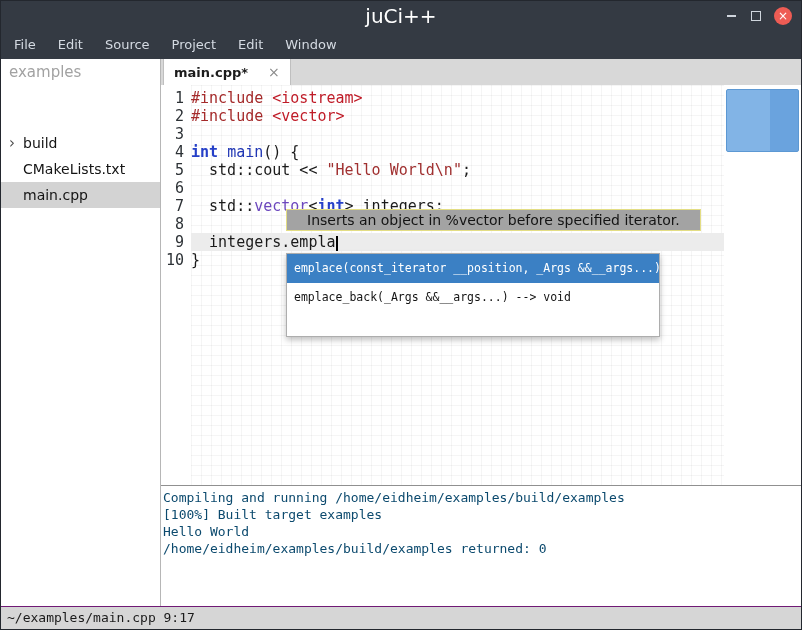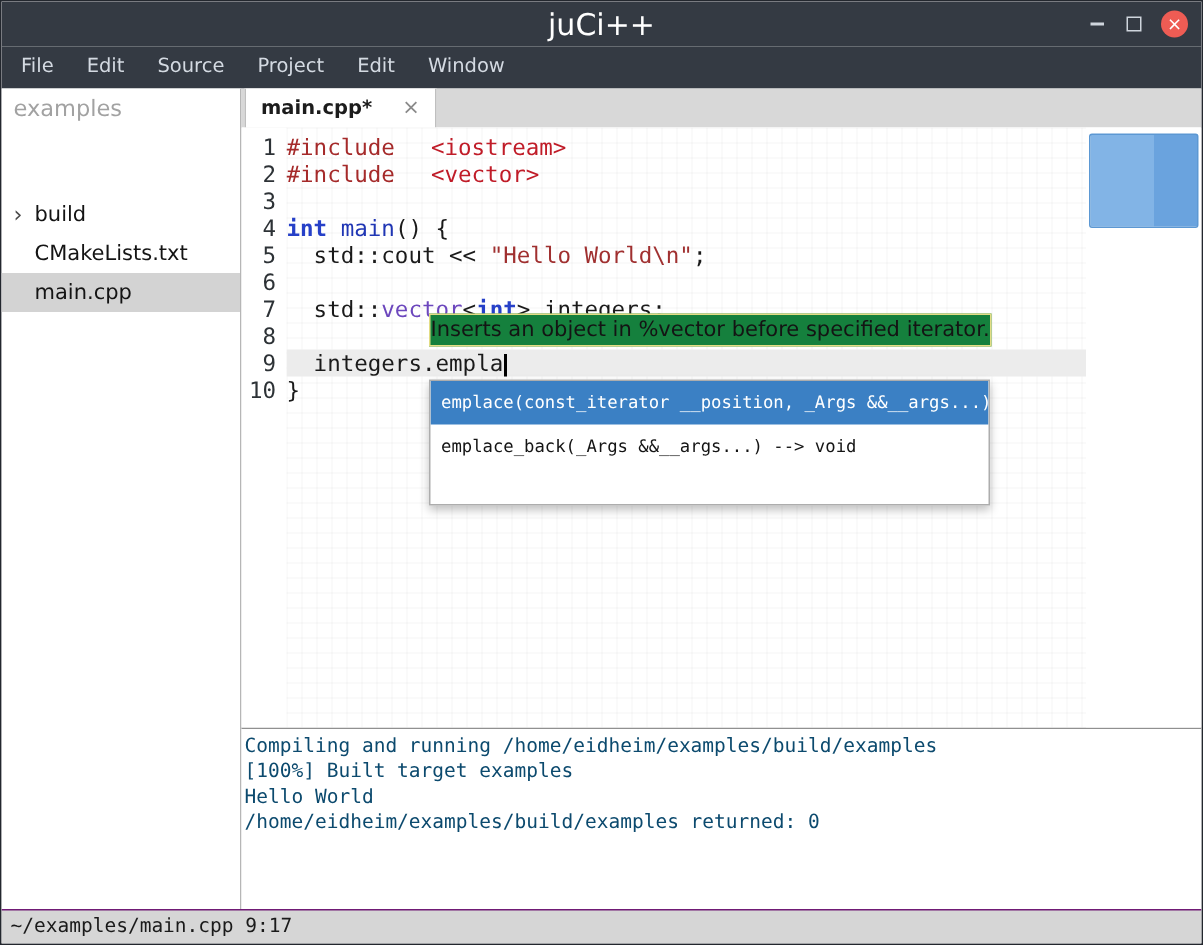--- a/index.html
+++ b/index.html
@@ -42,33 +42,33 @@
   .gutter div{ height:18px; }
   .code{ flex:1; padding-top:4px; white-space:pre; overflow:hidden; color:#1a1a1a;
     font:15px/18px "DejaVu Sans Mono","Liberation Mono",monospace;
     background-image:
       linear-gradient(to right, rgba(0,0,0,0.04) 1px, transparent 1px),
       linear-gradient(to bottom, rgba(0,0,0,0.04) 1px, transparent 1px);
     background-size:10px 10px; }
   .code-line{ height:18px; }
   .code-line.current{ background:#ececec; }
   .s-pp{ color:#a52a2a;text-align:center; }
-  .s-inc{ color:#c01c28;margin-left:15px; }
+  .s-inc{ color:#c01c28; }
   .s-kw{ color:#2640c8; font-weight:bold; }
   .s-type{ color:#6c47bd; }
   .s-str{ color:#a03030; }
   .s-fn{ color:#2036b4; }
   .s-pl{ color:#1a1a1a; }
   .caret{ display:inline-block; width:2px; height:15px; background:#000; vertical-align:text-bottom; }
   .minimap{ width:77px; flex:none; background:#fff; position:relative; }
   .minimap-slider{ position:absolute; left:2px; top:4px; width:73px; height:63px; border-radius:2px;
     border:1px solid #5c98d3; background:linear-gradient(to right,#82b4e6 60%, #6aa3de 60%); }
   
   .tooltip{ position:absolute; left:125px; top:124px; height:22px; line-height:21px;
-    background:#15803d; border:1px solid #e3dd84; padding:0 0; font-size:14px; color:#141414; white-space:nowrap; z-index:3; }
+    background:#a3a3a3; border:1px solid #e3dd84; padding:0 20px; font-size:14px; color:#141414; white-space:nowrap; z-index:3; }
   .autocomplete{ position:absolute; left:125px; top:168px; width:374px; height:84px; background:#fff;
     border:1px solid #adadad; box-shadow:0 3px 6px rgba(0,0,0,0.25); z-index:2; overflow:hidden; }
   .ac-item{ height:29px; padding:0 7px; white-space:nowrap; overflow:hidden; color:#141414;
     font:11.5px/29px "DejaVu Sans Mono","Liberation Mono",monospace; }
   .ac-item.selected{ background:#3b80c4; color:#fff; }
   
   .terminal{ flex:1; min-height:0; border-top:1px solid #909090; background:#fff; padding:3px 0 0 2px;
     font:13px/17px "DejaVu Sans Mono","Liberation Mono",monospace; color:#0c4a6e; overflow:hidden; }
   .term-line{ white-space:pre; }
   

